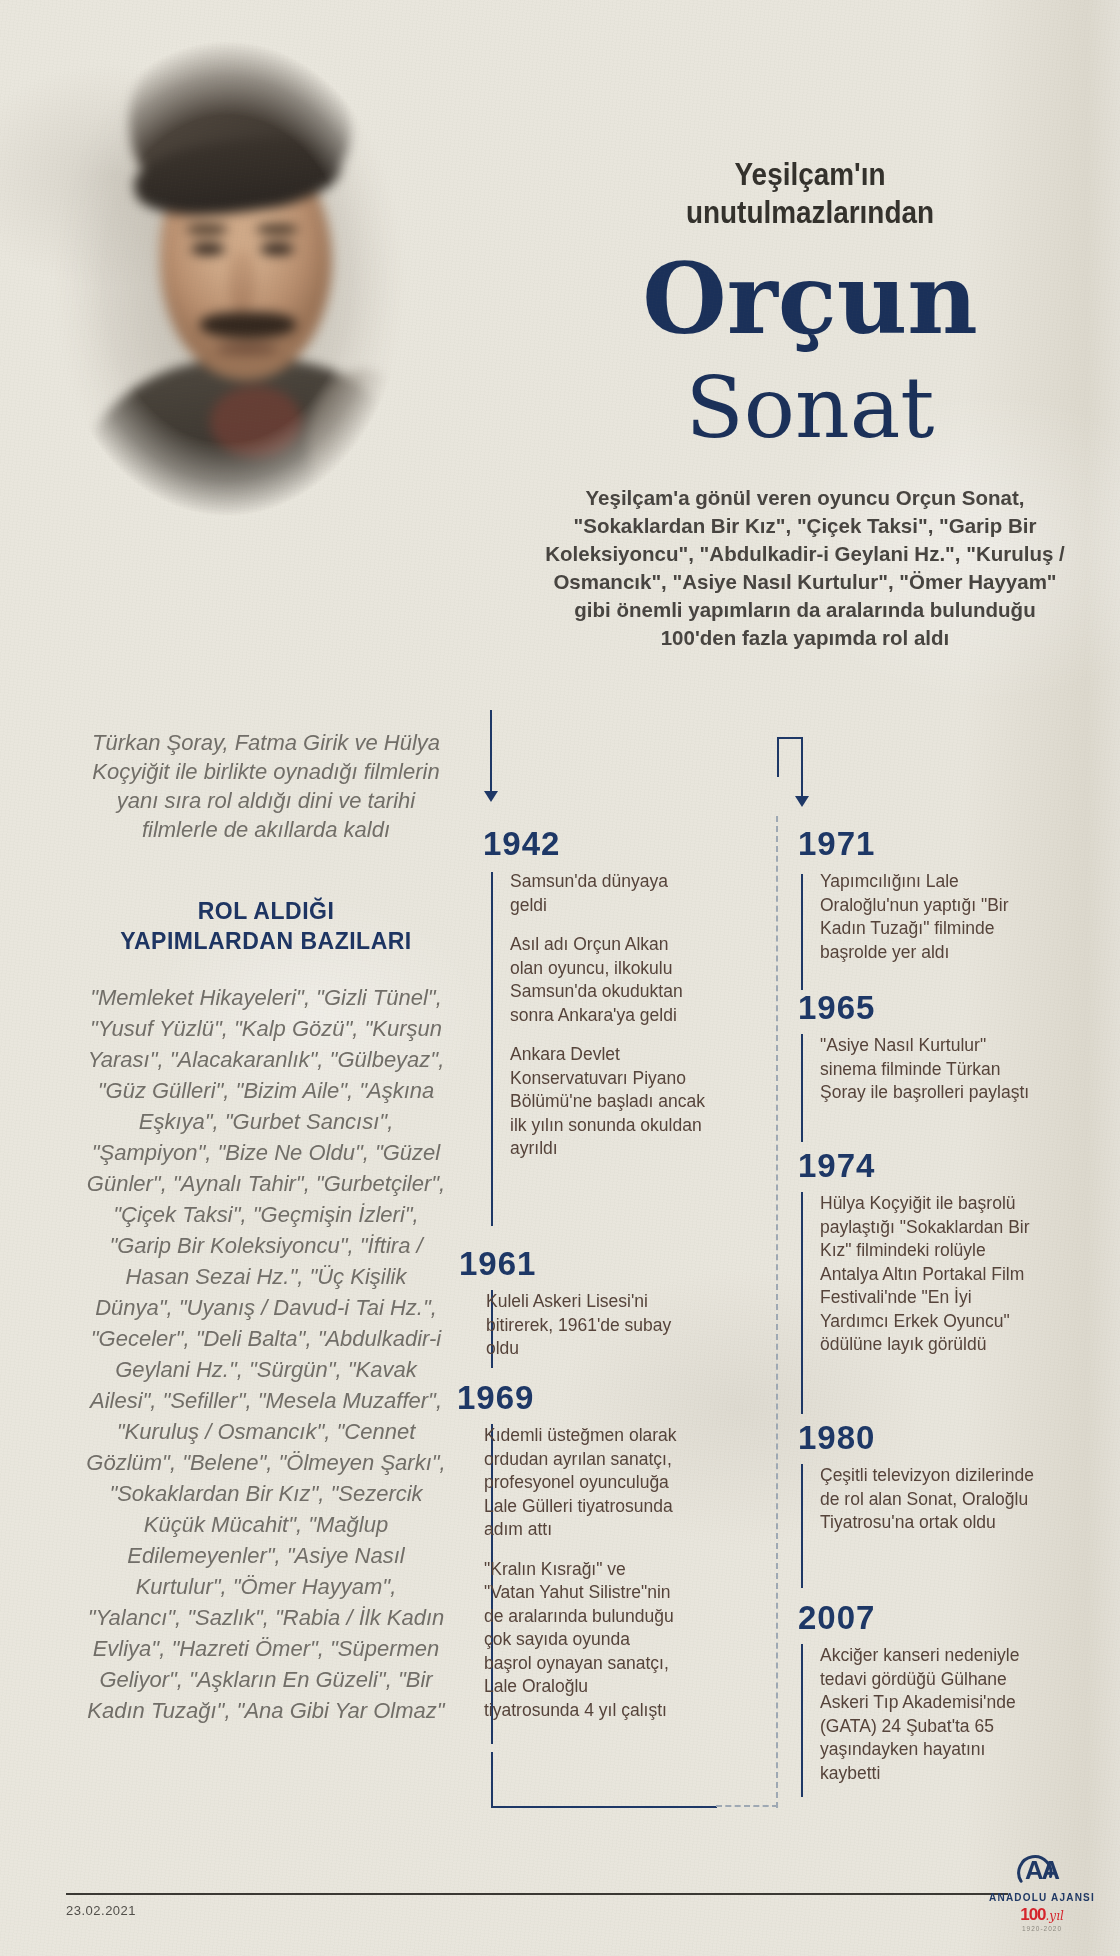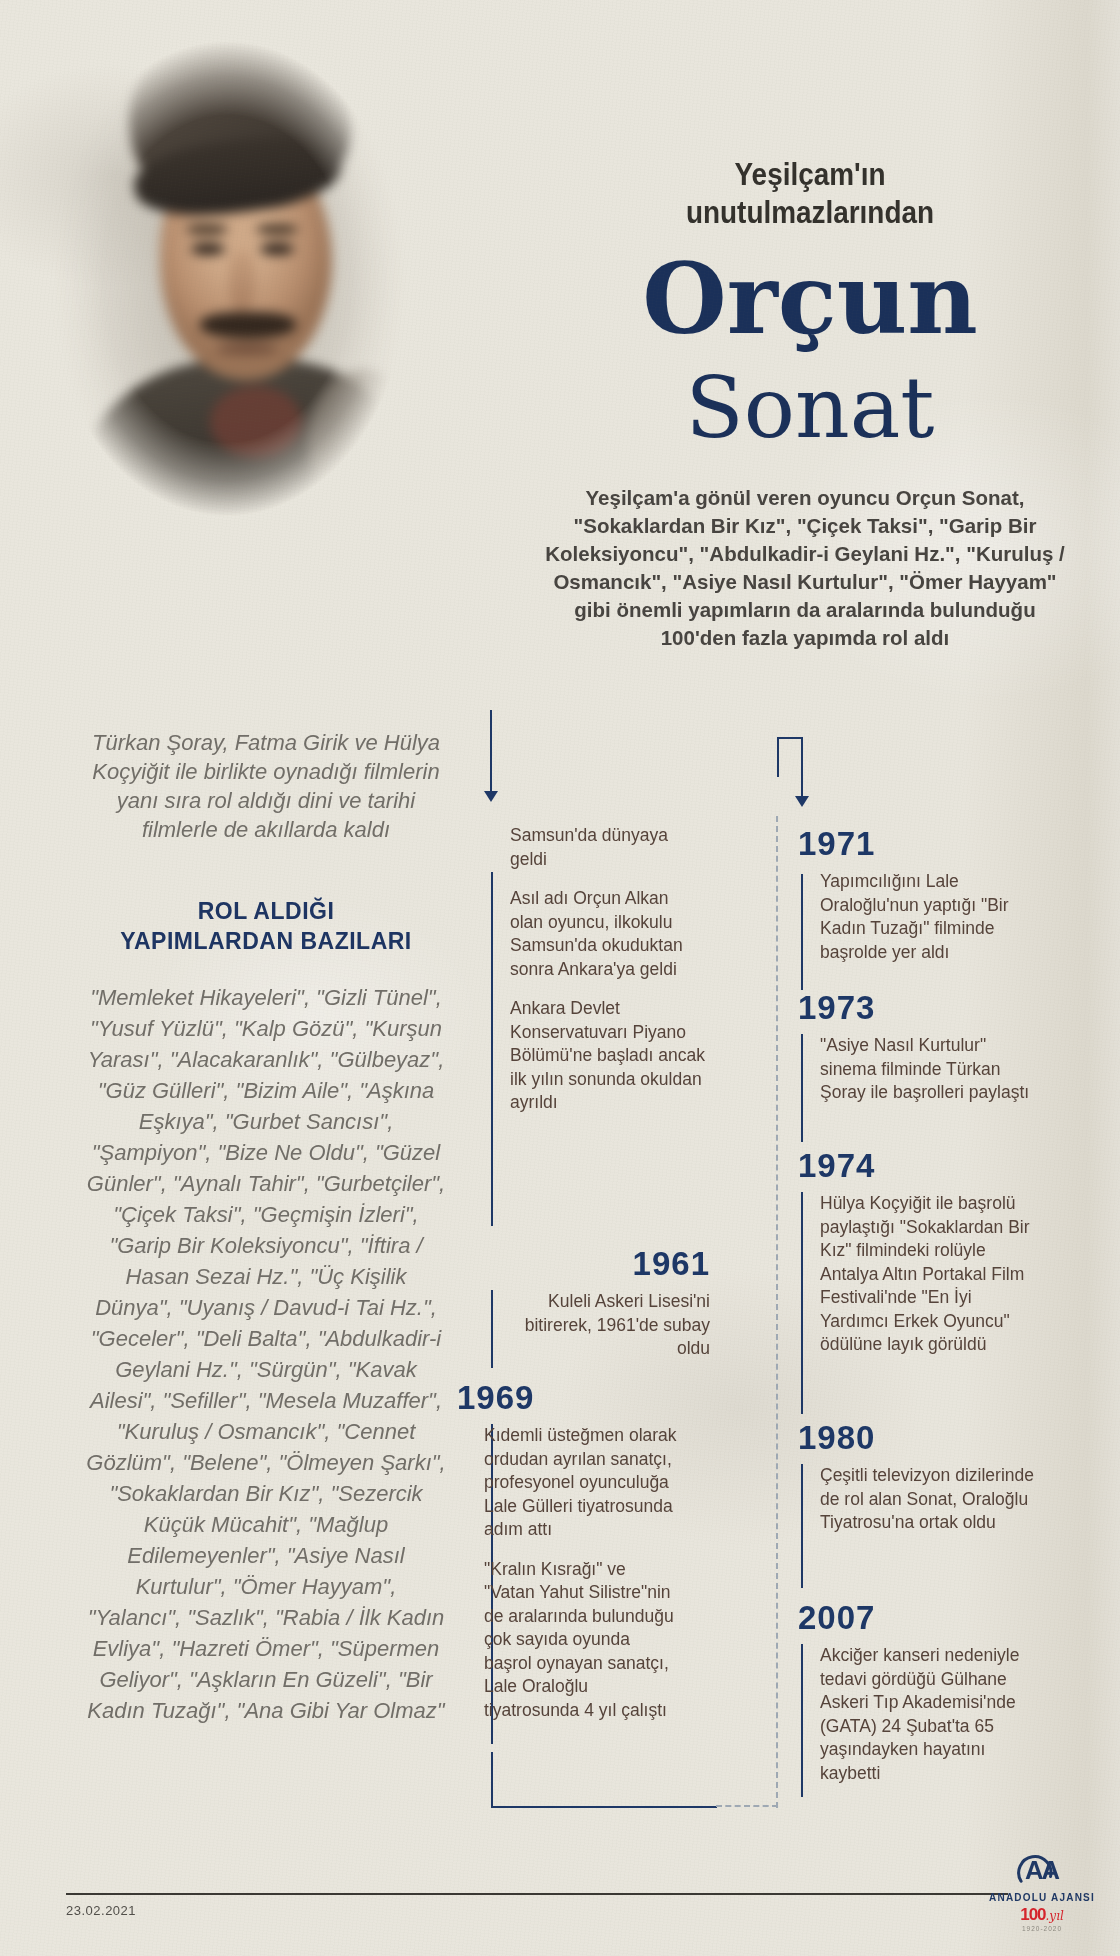--- a/index.html
+++ b/index.html
@@ -138,48 +138,49 @@
   <div class="elbow-tr-top"></div>
   <div class="arrow-head" style="left:795px;top:796px;"></div>
   <div class="dash-v" style="left:776px;top:816px;height:992px;"></div>
   <div class="tl-line" style="left:801px;top:874px;height:116px;"></div>
   <div class="tl-line" style="left:801px;top:1034px;height:108px;"></div>
   <div class="tl-line" style="left:801px;top:1192px;height:222px;"></div>
   <div class="tl-line" style="left:801px;top:1464px;height:124px;"></div>
   <div class="tl-line" style="left:801px;top:1644px;height:153px;"></div>
 
   <div class="tl-entry tl-mid" style="left:480px;top:824px;">
+    <div class="tl-year">1942</div>
     <div class="tl-body">
       <p>Samsun'da dünyaya geldi</p>
       <p>Asıl adı Orçun Alkan olan oyuncu, ilkokulu Samsun'da okuduktan sonra Ankara'ya geldi</p>
       <p>Ankara Devlet Konservatuvarı Piyano Bölümü'ne başladı ancak ilk yılın sonunda okuldan ayrıldı</p>
     </div>
   </div>
-  <div class="tl-entry tl-mid" style="left:484px;top:1244px;text-align:right;">
+  <div class="tl-entry tl-mid" style="left:456px;top:1244px;">
     <div class="tl-year">1961</div>
     <div class="tl-body">
       <p>Kuleli Askeri Lisesi'ni bitirerek, 1961'de subay oldu</p>
     </div>
   </div>
   <div class="tl-entry tl-mid" style="left:454px;top:1378px;">
     <div class="tl-year">1969</div>
     <div class="tl-body">
       <p>Kıdemli üsteğmen olarak ordudan ayrılan sanatçı, profesyonel oyunculuğa Lale Gülleri tiyatrosunda adım attı</p>
       <p>"Kralın Kısrağı" ve "Vatan Yahut Silistre"nin de aralarında bulunduğu çok sayıda oyunda başrol oynayan sanatçı, Lale Oraloğlu tiyatrosunda 4 yıl çalıştı</p>
     </div>
   </div>
 
   <div class="tl-entry tl-right" style="left:795px;top:824px;">
     <div class="tl-year">1971</div>
     <div class="tl-body">
       <p>Yapımcılığını Lale Oraloğlu'nun yaptığı "Bir Kadın Tuzağı" filminde başrolde yer aldı</p>
     </div>
   </div>
   <div class="tl-entry tl-right" style="left:795px;top:988px;">
-    <div class="tl-year">1973</div>
+    <div class="tl-year">1965</div>
     <div class="tl-body">
       <p>"Asiye Nasıl Kurtulur" sinema filminde Türkan Şoray ile başrolleri paylaştı</p>
     </div>
   </div>
   <div class="tl-entry tl-right" style="left:795px;top:1146px;">
     <div class="tl-year">1974</div>
     <div class="tl-body">
       <p>Hülya Koçyiğit ile başrolü paylaştığı "Sokaklardan Bir Kız" filmindeki rolüyle Antalya Altın Portakal Film Festivali'nde "En İyi Yardımcı Erkek Oyuncu" ödülüne layık görüldü</p>
     </div>
   </div>

